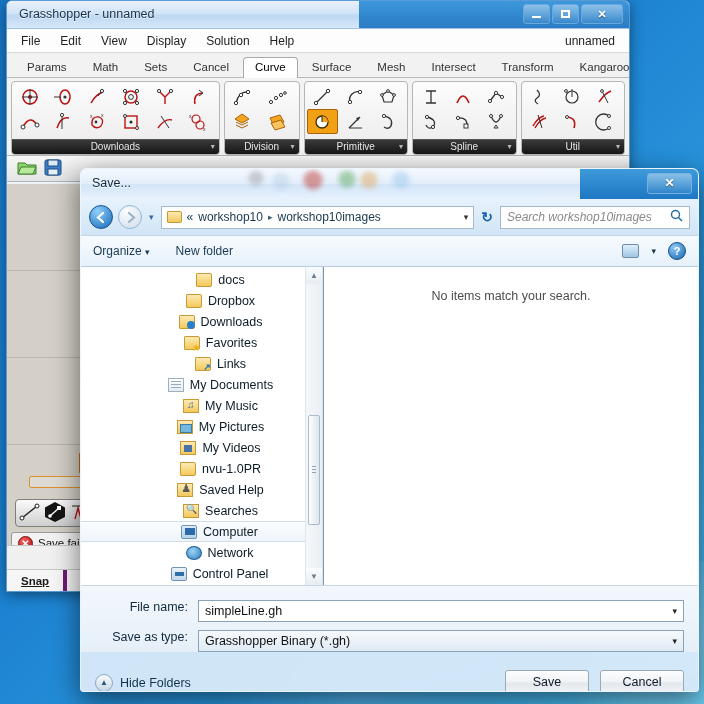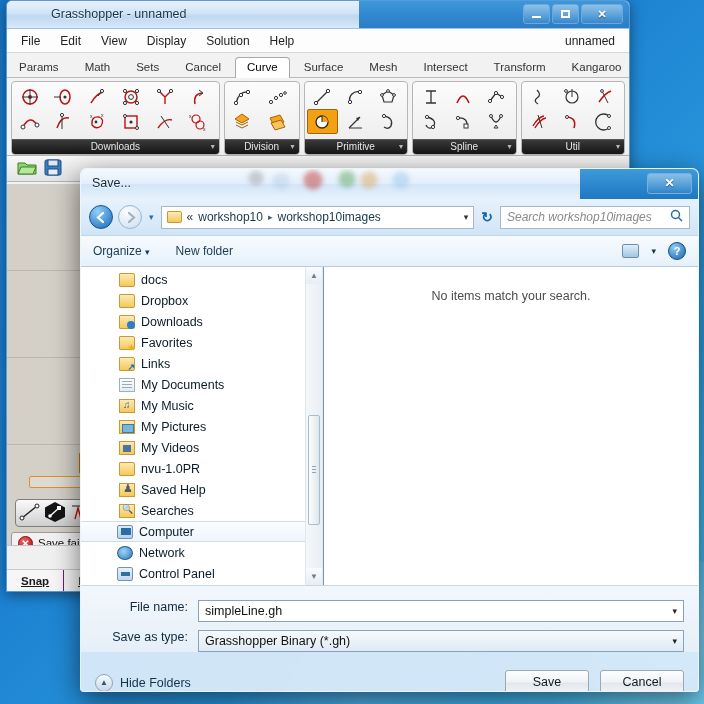--- a/index.html
+++ b/index.html
@@ -35,21 +35,21 @@
     background: linear-gradient(180deg, #e8f1fb 0%, #d2e4f7 45%, #bdd8f2 55%, #d7e8f9 100%);
     border-bottom: 1px solid #9ec3e6;
   }
   .gh-titlebar::after {
     content: ""; position: absolute; right: 0; top: 0; bottom: 0; width: 270px;
     background: linear-gradient(180deg, #2f8fd8, #1c74c0);
     opacity: .92;
   }
   .gh-title {
     position: absolute; left: 12px; top: 6px; z-index: 3;
-    font-size: 12.5px; color: #173247; text-shadow: 0 1px 0 rgba(255,255,255,.7); margin-left: 32px;
+    font-size: 12.5px; color: #173247; text-shadow: 0 1px 0 rgba(255,255,255,.7);
   }
   .gh-winbtns { position: absolute; right: 6px; top: 3px; display: flex; gap: 2px; z-index: 4; }
   .gh-winbtn {
     width: 27px; height: 20px; border: 1px solid #6aa9de;
     border-radius: 3px;
     background: linear-gradient(180deg, rgba(255,255,255,.42), rgba(255,255,255,.06));
     display: flex; align-items: center; justify-content: center;
     color: #ffffff; font-size: 11px; font-weight: bold;
     text-shadow: 0 1px 1px rgba(0,0,0,.5);
   }
@@ -62,21 +62,21 @@
     border-bottom: 1px solid #d8d8d8;
     display: flex; align-items: center; padding-left: 14px; gap: 20px;
     position: relative;
   }
   .gh-menubar span.mi { font-size: 12px; color: #222; }
   .gh-docname { position: absolute; right: 14px; font-size: 12px; color: #222; }
 
   .gh-tabs {
     height: 25px; background: #f2f2f2;
     border-bottom: 1px solid #b9b9b9;
-    display: flex; align-items: flex-end; gap: 2px;
+    display: flex; align-items: flex-end; padding-left: 8px; gap: 2px;
   }
   .gh-tab {
     padding: 3px 11px 4px; font-size: 11.5px; color: #333;
     border: 1px solid transparent; border-bottom: none;
   }
   .gh-tab.active {
     background: #ffffff; border-color: #a8a8a8;
     border-radius: 4px 4px 0 0; color: #000;
     position: relative; top: 1px; padding-bottom: 5px;
   }
@@ -152,21 +152,21 @@
   }
   .gh-bottombar {
     position: absolute; left: 0; right: 0; bottom: 22px; height: 24px;
     background: #f0f0f0; border-top: 1px solid #c4c4c4;
   }
   .gh-statusbar {
     position: absolute; left: 0; right: 0; bottom: 0; height: 22px;
     background: #f6f6f6; border-top: 1px solid #c8c8c8;
     display: flex; align-items: center; font-size: 11.5px; color: #1a1a1a;
   }
-  .sb-cell { padding: 0 14px; height: 100%; display: flex; align-items: center; border-right: 1px solid #701a75; text-decoration: underline; }
+  .sb-cell { padding: 0 14px; height: 100%; display: flex; align-items: center; border-right: 4px solid #701a75; text-decoration: underline; }
   .sb-cell.bold { font-weight: bold; }
 
   
   .dlg {
     position: absolute; left: 80px; top: 168px; width: 619px; height: 524px;
     border: 1px solid rgba(255,255,255,.55);
     border-radius: 7px 7px 4px 4px;
     background: rgba(214,232,248,.97);
     box-shadow: 0 8px 28px rgba(0,0,0,.55);
     overflow: hidden;
@@ -248,21 +248,21 @@
   }
 
   .dlg-body { display: flex; height: 318px; background: #fff; }
   .tree {
     width: 242px; background: #fff; border-right: 1px solid #dfe6ec;
     position: relative; overflow: hidden;
   }
   .tree-scroll { padding-top: 2px; }
   .titem {
     height: 21px; display: flex; align-items: center; gap: 6px;
-    padding-left: 38px; font-size: 12.5px; color: #0c1c27;
+    padding-left: 38px; font-size: 12.5px; color: #0c1c27; justify-content: center;
   }
   .titem.root { padding-left: 36px; }
   .titem.sel {
     background: linear-gradient(180deg,#fbfdff,#eef5fb);
     border-top: 1px solid #cfdde8; border-bottom: 1px solid #cfdde8;
   }
   .ic { width: 16px; height: 14px; flex: none; position: relative; }
   .ic.folder { background: linear-gradient(180deg,#fdeab4,#f3c95a); border: 1px solid #c79a36; border-radius: 1px 2px 2px 1px; }
   .ic.folder.blue::after { content:""; position:absolute; right:-1px; bottom:-1px; width:8px; height:8px; background:#2a7fc9; border-radius:50%; }
   .ic.folder.star::after { content:"\2605"; position:absolute; right:-2px; bottom:-4px; color:#f0b21a; font-size:10px; }

